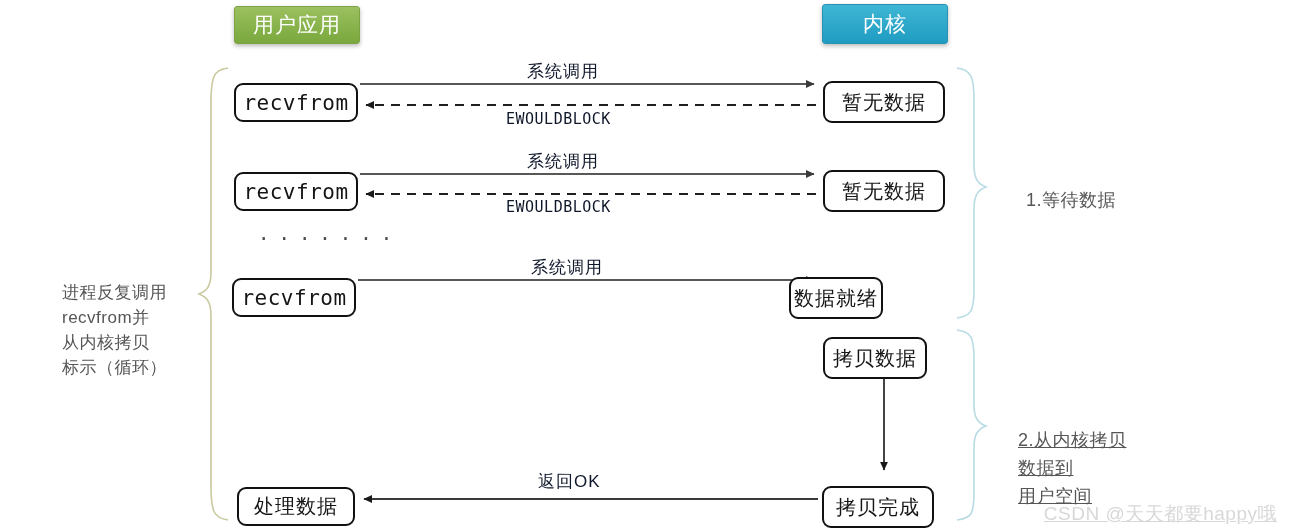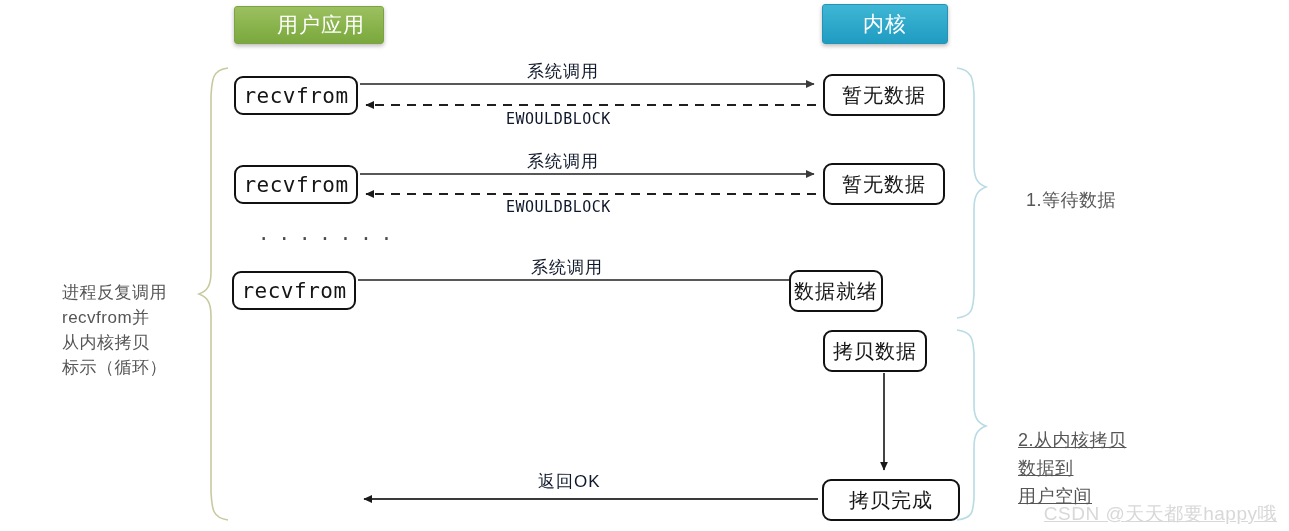--- a/index.html
+++ b/index.html
@@ -30,39 +30,39 @@
     color: #ffffff;
     font-size: 21px;
     letter-spacing: 1px;
     border-radius: 3px;
     box-shadow: 0 2px 4px rgba(0,0,0,0.28);
   }
   .pill-user {
     left: 234px; top: 6px; width: 124px; height: 36px;
     background: linear-gradient(to bottom, #9cc060 0%, #8ab44d 50%, #7aa83e 100%);
     border: 1px solid #7ca243;
-    padding-left: 24px;
   }
   .pill-kernel {
     left: 822px; top: 4px; width: 124px; height: 38px;
     background: linear-gradient(to bottom, #3fb6d4 0%, #2fa9cb 50%, #1f9cc2 100%);
     border: 1px solid #2792b4;
   }
 
   
   .node {
     position: absolute;
     box-sizing: border-box;
     border: 2.5px solid #111111;
     border-radius: 9px;
     background: #ffffff;
     display: flex;
     align-items: center;
     justify-content: center;
     color: #151515;
+    margin-top: 7px;
   }
   .node-call {
     font-family: "DejaVu Sans Mono", "Liberation Mono", monospace;
     font-size: 21px;
     letter-spacing: 0.5px;
   }
   .node-cn {
     font-size: 20px;
     letter-spacing: 1px;
   }
@@ -71,21 +71,21 @@
   .n-recv1 { left: 234px; top: 76px;  width: 124px; height: 39px; }
   .n-recv2 { left: 234px; top: 165px; width: 124px; height: 39px; }
   .n-recv3 { left: 232px; top: 271px; width: 124px; height: 39px; }
   .n-proc  { left: 237px; top: 480px; width: 118px; height: 39px; }
 
   
   .n-nodata1   { left: 823px; top: 74px;  width: 122px; height: 42px; }
   .n-nodata2   { left: 823px; top: 163px; width: 122px; height: 42px; }
   .n-ready     { left: 789px; top: 270px; width: 94px; height: 42px; }
   .n-copying   { left: 823px; top: 330px; width: 104px; height: 42px; }
-  .n-copydone  { left: 822px; top: 479px; width: 138px; height: 42px; }
+  .n-copydone  { left: 822px; top: 479px; width: 112px; height: 42px; }
 
   
   .edge-label {
     position: absolute;
     font-size: 17px;
     color: #0f172a;
     white-space: nowrap;
     letter-spacing: 1px;
   }
   .edge-label.mono {
@@ -210,20 +210,21 @@
     <path d="M 358 280 L 814 280" fill="none" stroke="#585858" stroke-width="1.8" marker-end="url(#ah)"></path>
 
     <path d="M 884 373 L 884 470" fill="none" stroke="#3a3a3a" stroke-width="1.9" marker-end="url(#ah-l)"></path>
 
     <path d="M 818 499 L 364 499" fill="none" stroke="#3a3a3a" stroke-width="1.8" marker-end="url(#ah-l)"></path>
   </svg>
 
   <div class="node node-call n-recv1">recvfrom</div>
   <div class="node node-call n-recv2">recvfrom</div>
   <div class="node node-call n-recv3">recvfrom</div>
+  <div class="node node-cn n-proc">处理数据</div>
 
   <div class="node node-cn n-nodata1">暂无数据</div>
   <div class="node node-cn n-nodata2">暂无数据</div>
   <div class="node node-cn n-ready">数据就绪</div>
   <div class="node node-cn n-copying">拷贝数据</div>
   <div class="node node-cn n-copydone">拷贝完成</div>
 
   <div class="edge-label lab-sys1">系统调用</div>
   <div class="edge-label mono lab-ewb1">EWOULDBLOCK</div>
   <div class="edge-label lab-sys2">系统调用</div>

